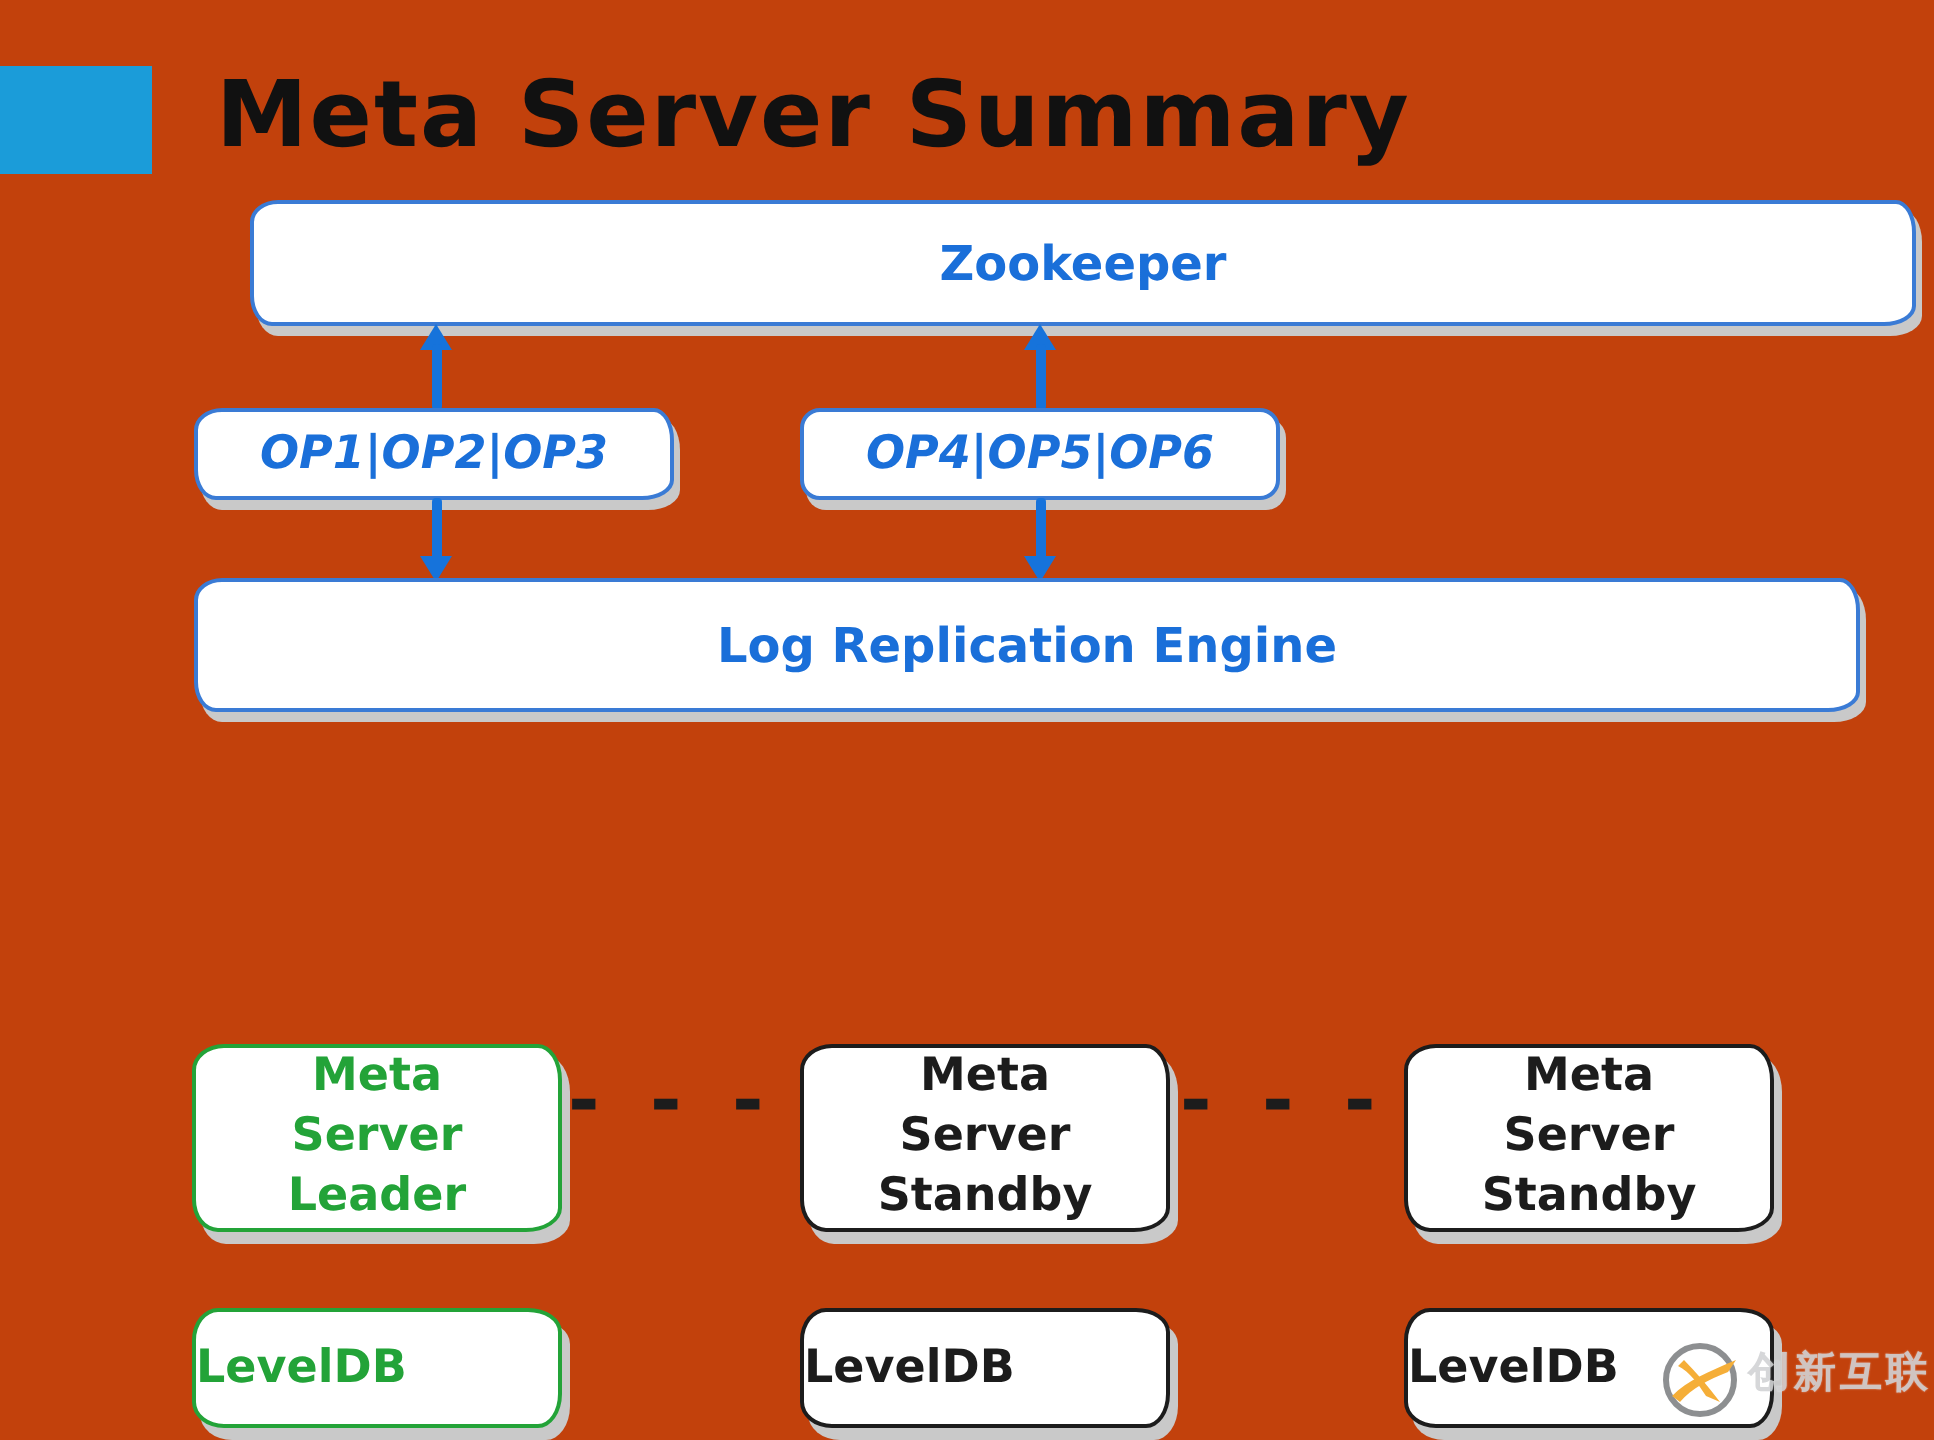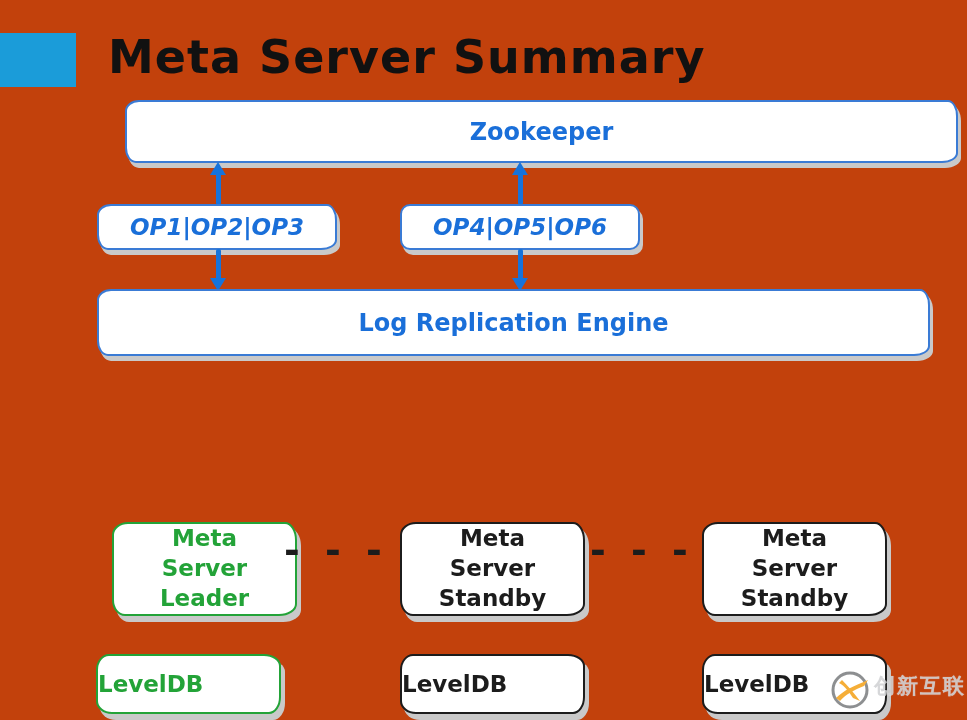--- a/index.html
+++ b/index.html
@@ -54,21 +54,21 @@
   .server-box{
     position:absolute;top:522px;width:185px;height:94px;
     background:#ffffff;
     border:2.5px solid #1c1c1c;
     border-radius:16px 12px 18px 13px / 13px 18px 12px 16px;
     box-shadow:4px 6px 0 0 #c9c9c9;
     display:flex;align-items:center;justify-content:center;
     text-align:center;font-size:23px;font-weight:700;line-height:1.3;
     color:#1c1c1c;padding:0 14px;box-sizing:border-box;
   }
-  .server-leader{left:112px;border-color:#23a338;color:#23a338;}
+  .server-leader{left:96px;border-color:#23a338;color:#23a338;}
   .server-standby1{left:400px;}
   .server-standby2{left:702px;}
   
   .db-box{
     position:absolute;top:654px;width:185px;height:60px;
     background:#ffffff;
     border:2.5px solid #1c1c1c;
     border-radius:13px 17px 12px 16px / 16px 12px 17px 13px;
     box-shadow:4px 6px 0 0 #c9c9c9;
     display:flex;align-items:center;justify-content:flex-start;

